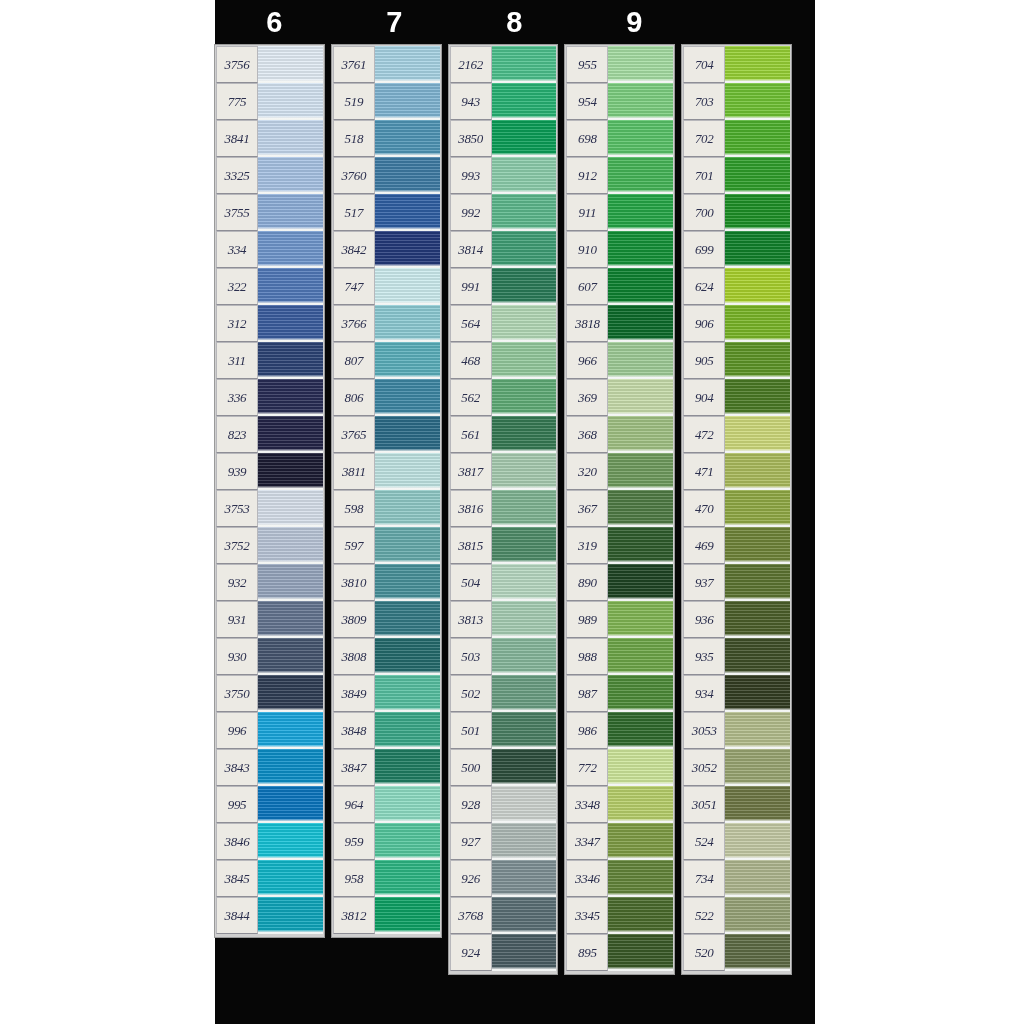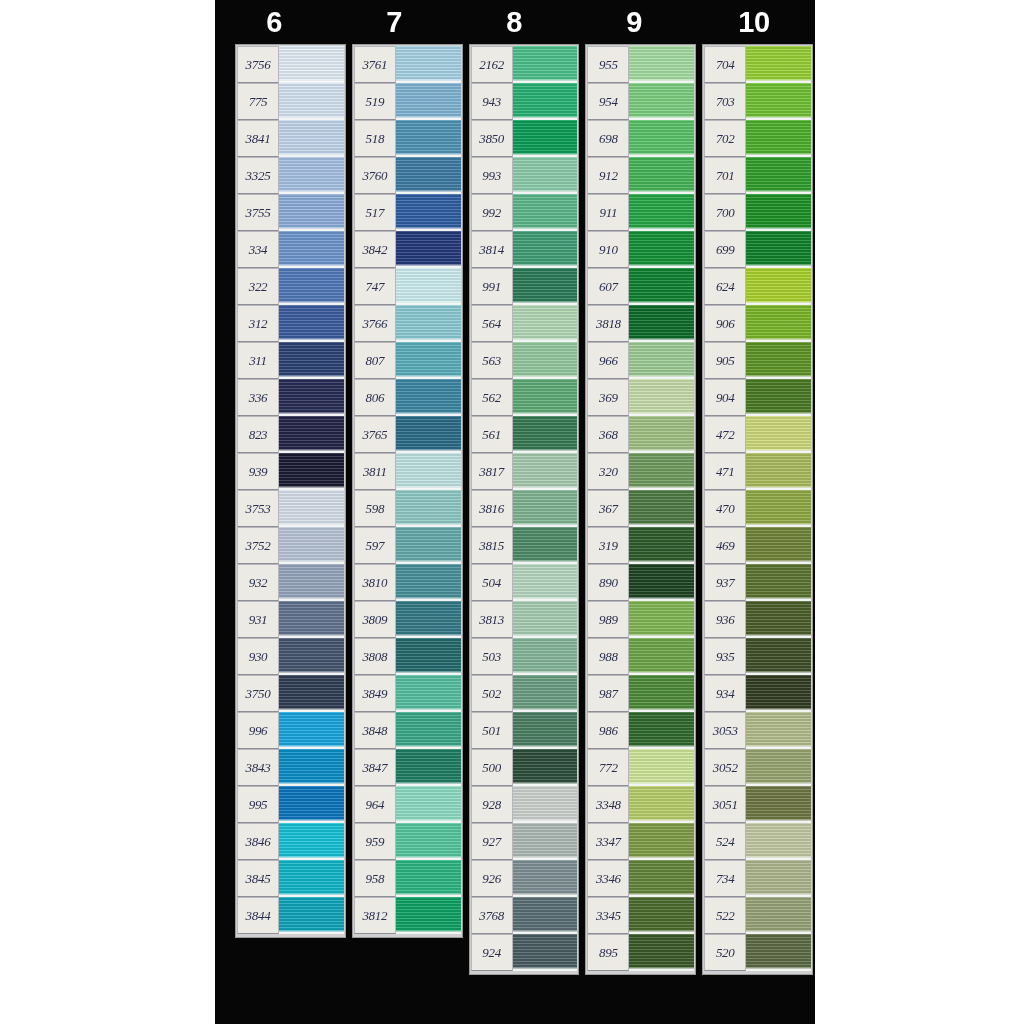--- a/index.html
+++ b/index.html
@@ -40,21 +40,21 @@
     text-align: center;
     color: #ffffff;
     font-family: "Liberation Sans", "DejaVu Sans", sans-serif;
     font-weight: bold;
     font-size: 29px;
     line-height: 44px;
     letter-spacing: -0.5px;
   }
   #columns {
     position: absolute;
-    left: 232px;
+    left: 211px;
     top: 44px;
     width: 584px;
     height: 960px;
     display: flex;
     z-index: 4;
   }
   .color-column {
     width: 113px;
     margin-left: 3px;
     margin-right: 3px;
@@ -125,21 +125,20 @@
 
 <div id="page">
 
   <div id="black-panel"></div>
 
   <div id="header-row">
       <div class="header-cell">6</div>
       <div class="header-cell">7</div>
       <div class="header-cell">8</div>
       <div class="header-cell">9</div>
-      <div class="header-cell">10</div>
     </div>
 
   <div id="columns">
       <div class="color-column">
         <div class="color-row">
           <div class="row-label">3756</div>
           <div class="row-swatch" style="background: rgb(226, 236, 245);"></div>
         </div>
         <div class="color-row">
           <div class="row-label">775</div>
@@ -361,21 +360,21 @@
         </div>
         <div class="color-row">
           <div class="row-label">991</div>
           <div class="row-swatch" style="background: rgb(42, 123, 88);"></div>
         </div>
         <div class="color-row">
           <div class="row-label">564</div>
           <div class="row-swatch" style="background: rgb(179, 217, 182);"></div>
         </div>
         <div class="color-row">
-          <div class="row-label">563</div>
+          <div class="row-label">468</div>
           <div class="row-swatch" style="background: rgb(147, 201, 156);"></div>
         </div>
         <div class="color-row">
           <div class="row-label">562</div>
           <div class="row-swatch" style="background: rgb(95, 171, 118);"></div>
         </div>
         <div class="color-row">
           <div class="row-label">561</div>
           <div class="row-swatch" style="background: rgb(54, 122, 83);"></div>
         </div>

